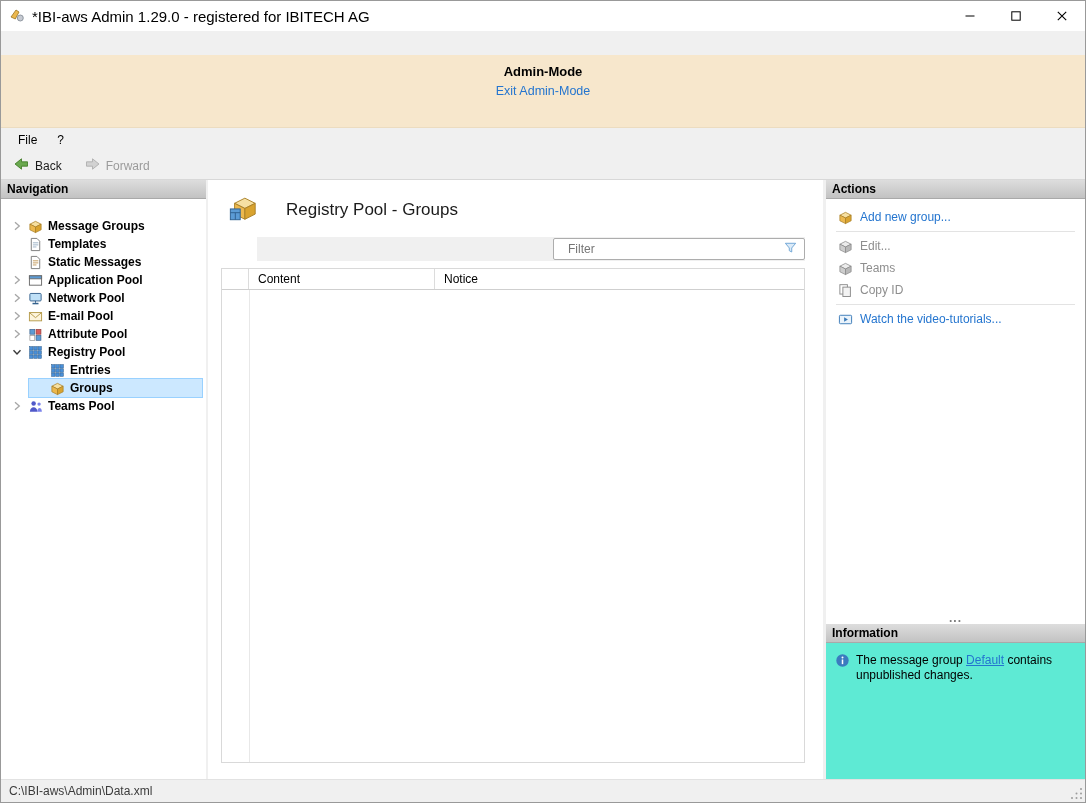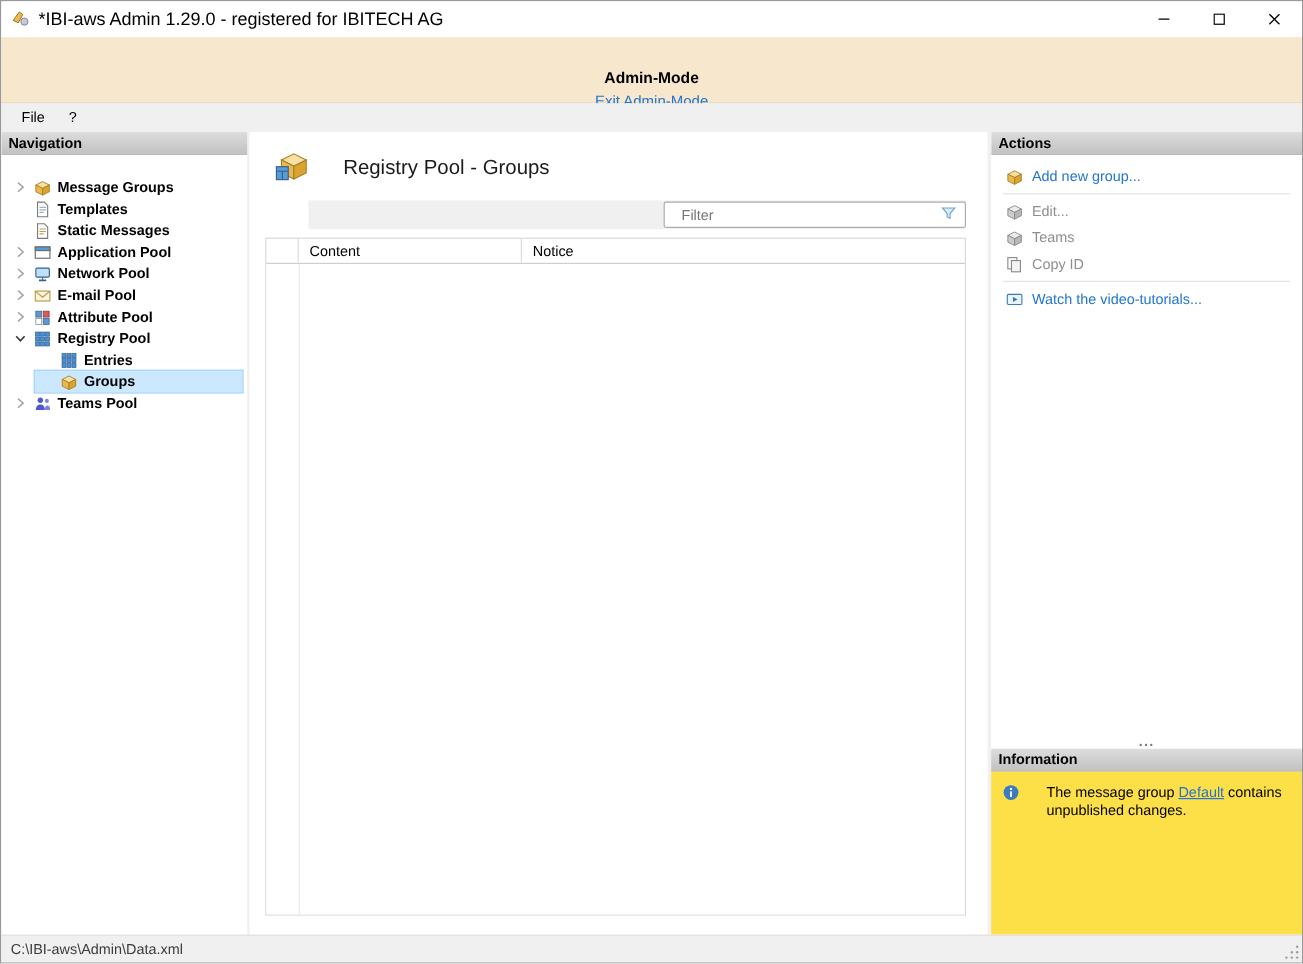--- a/index.html
+++ b/index.html
@@ -7,21 +7,21 @@
   body { font-family:"Liberation Sans", sans-serif; font-size:12px; color:#000; background:#f0f0f0; }
   .window { width:1086px; height:803px; border:1px solid #999; display:flex; flex-direction:column; background:#f0f0f0; overflow:hidden; }
 
   
   .titlebar { height:30px; background:#fff; display:flex; align-items:center; padding-left:8px; gap:7px; flex:0 0 auto; }
   .title-text { font-size:15px; }
   .win-buttons { margin-left:auto; display:flex; height:100%; }
   .win-btn { width:46px; display:flex; align-items:center; justify-content:center; cursor:default; }
 
   
-  .admin-banner { height:55px; background:#f7e7cc; border-bottom:1px solid #ecdcc0; text-align:center; padding-top:26px; flex:0 0 auto; }
+  .admin-banner { height:73px; background:#f7e7cc; border-bottom:1px solid #ecdcc0; text-align:center; padding-top:9px; flex:0 0 auto;margin-top:24px; }
   .admin-title { font-weight:bold; font-size:13px; }
   .admin-link { display:inline-block; margin-top:5px; color:#2475cf; font-size:12.5px; cursor:pointer; text-decoration:none; }
 
   
   .menubar { height:24px; background:#f0f0f0; display:flex; align-items:center; padding-left:8px; gap:2px; flex:0 0 auto; }
   .menu-item { padding:3px 9px; cursor:default; }
   .toolbar { height:28px; background:#f0f0f0; display:flex; align-items:center; padding-left:7px; gap:12px; border-bottom:1px solid #d8d8d8; flex:0 0 auto; }
   .tool-btn { display:flex; align-items:center; gap:5px; padding:2px 5px; cursor:default; }
   .tool-btn .tlabel { color:#1a1a1a; }
   .tool-btn.disabled .tlabel { color:#9b9b9b; }
@@ -62,21 +62,21 @@
   .right-panel { width:259px; flex:0 0 auto; margin-left:3px; display:flex; flex-direction:column; }
   .actions-pane { flex:1; background:#fff; display:flex; flex-direction:column; overflow:hidden; }
   .actions-list { padding:7px 9px 0 9px; }
   .action-row { display:flex; align-items:center; gap:7px; height:22px; padding-left:2px; cursor:default; }
   .action-icon { width:16px; height:16px; display:flex; align-items:center; justify-content:center; }
   .action-link { color:#2475cf; }
   .action-disabled { color:#8e8e8e; }
   .action-sep { border-top:1px solid #e3e3e3; margin:3px 1px; }
   .overflow-dots { margin-top:auto; text-align:center; color:#7a7a7a; font-weight:bold; letter-spacing:1px; padding-bottom:1px; line-height:10px; cursor:default; }
   .info-pane { height:155px; flex:0 0 auto; display:flex; flex-direction:column; }
-  .info-content { flex:1; background:#fde047; padding:10px 8px 8px 9px; display:flex; gap:22px; align-items:flex-start; line-height:15px; }
+  .info-content { flex:1; background:#5eead4; padding:10px 8px 8px 9px; display:flex; gap:6px; align-items:flex-start; line-height:15px; }
   .info-text { width:215px; }
   .info-link { color:#2475cf; text-decoration:underline; cursor:pointer; }
 
   
   .statusbar { height:23px; flex:0 0 auto; background:#f0f0f0; border-top:1px solid #e2e2e2; display:flex; align-items:center; padding-left:8px; color:#3c3c3c; position:relative; }
   .resize-grip { position:absolute; right:2px; bottom:2px; display:flex; }
 </style>
 </head>
 <body>
 
@@ -110,20 +110,34 @@
   <div class="admin-banner">
     <div class="admin-title">Admin-Mode</div>
     <a class="admin-link">Exit Admin-Mode</a>
   </div>
 
   <div class="menubar">
     <span class="menu-item">File</span>
     <span class="menu-item">?</span>
   </div>
 
+  <div class="toolbar">
+    <span class="tool-btn">
+      <span id="icon-back"><svg width="17" height="16" viewBox="0 0 16 16">
+            <path d="M8,2.8 L8,5.8 L14,5.8 L14,10.2 L8,10.2 L8,13.2 L1.5,8 Z" fill="#6aa84f" stroke="#38761d" stroke-width="0.8"></path>
+          </svg></span>
+      <span class="tlabel">Back</span>
+    </span>
+    <span class="tool-btn disabled">
+      <span id="icon-forward"><svg width="17" height="16" viewBox="0 0 16 16">
+            <path d="M8,2.8 L8,5.8 L2,5.8 L2,10.2 L8,10.2 L8,13.2 L14.5,8 Z" fill="#d2d2d2" stroke="#a8a8a8" stroke-width="0.8"></path>
+          </svg></span>
+      <span class="tlabel">Forward</span>
+    </span>
+  </div>
 
   <div class="body-area">
 
     <div class="nav-panel">
       <div class="panel-header">Navigation</div>
       <div class="tree" id="nav-tree">
           <div class="tree-row">
             <span class="tree-indent" style="width: 6px;"></span>
             <span class="tree-content">
               <span class="expander">

